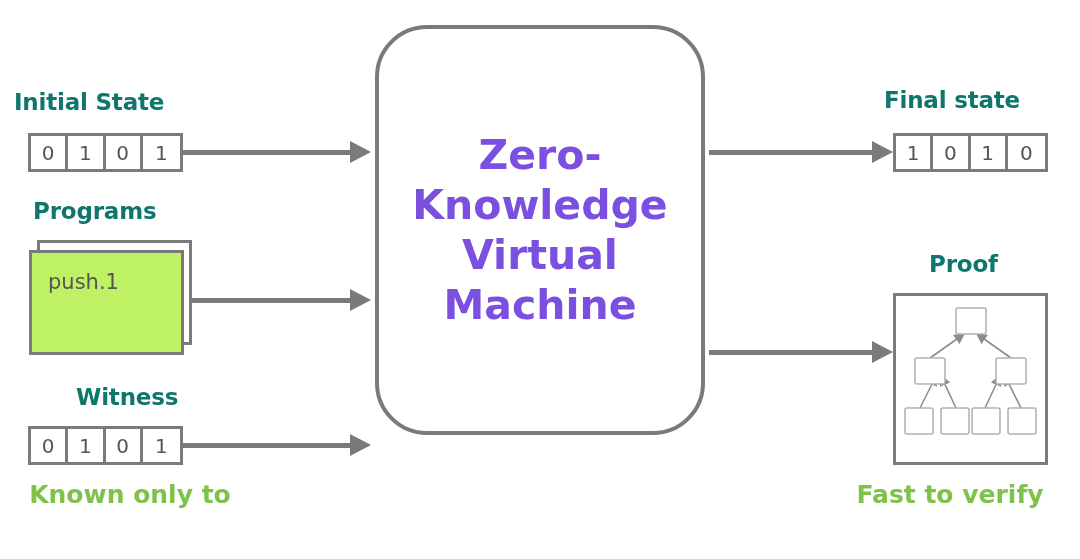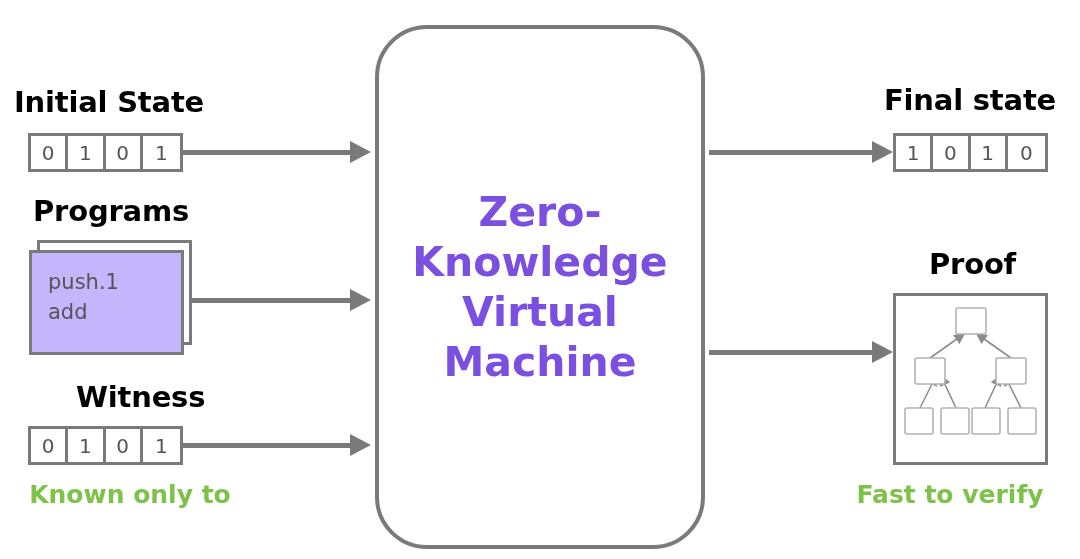--- a/index.html
+++ b/index.html
@@ -13,23 +13,23 @@
   }
   #canvas {
     position: relative;
     width: 1080px;
     height: 559px;
     background: #ffffff;
     overflow: hidden;
   }
   .heading {
     position: absolute;
-    color: #000000;
+    color: #0f766e;
     font-weight: bold;
-    font-size: 29px;
+    font-size: 23px;
     line-height: 32px;
     letter-spacing: -0.2px;
     white-space: nowrap;
     font-family: "DejaVu Sans", "Liberation Sans", sans-serif;
   }
   .note {
     position: absolute;
     color: #7fc24a;
     font-weight: bold;
     font-size: 25px;
@@ -62,38 +62,38 @@
   
   .card-back {
     position: absolute;
     border: 3px solid #7a7a7a;
     background: #ffffff;
     box-sizing: border-box;
   }
   .card-front {
     position: absolute;
     border: 3px solid #7a7a7a;
-    background: #c4b5fd;
+    background: #bef264;
     box-sizing: border-box;
     padding: 14px 0 8px 16px;
   }
   .code-line {
     font-size: 21px;
     line-height: 30px;
     color: #555555;
     font-family: "DejaVu Sans", "Liberation Sans", sans-serif;
   }
 
   
   #vm-box {
     position: absolute;
     left: 375px;
     top: 25px;
     width: 330px;
-    height: 524px;
+    height: 410px;
     border: 4px solid #7a7a7a;
     border-radius: 52px;
     box-sizing: border-box;
     background: #ffffff;
     display: flex;
     align-items: center;
     justify-content: center;
   }
   #vm-label {
     color: #7b4fe0;
@@ -160,21 +160,20 @@
   <div class="arrow" style="left:183px; top:152px; width:188px;">
     <div class="shaft" style="width:168px;"></div>
     <div class="head" style="left:167px;"></div>
   </div>
 
   <div class="heading" style="left:33px; top:195px;">Programs</div>
 
   <div class="card-back" style="left:37px; top:240px; width:155px; height:105px;"></div>
   <div class="card-front" id="programs-card" style="left:29px; top:250px; width:155px; height:105px;">
       <div class="code-line">push.1</div>
-      <div class="code-line">add</div>
     </div>
 
   <div class="arrow" style="left:192px; top:300px; width:179px;">
     <div class="shaft" style="width:159px;"></div>
     <div class="head" style="left:158px;"></div>
   </div>
 
   <div class="heading" style="left:46px; top:381px;margin-left:30px;">Witness</div>
 
   <div class="bitstrip" id="witness-strip" style="left:28px; top:426px; width:155px; height:39px;">

